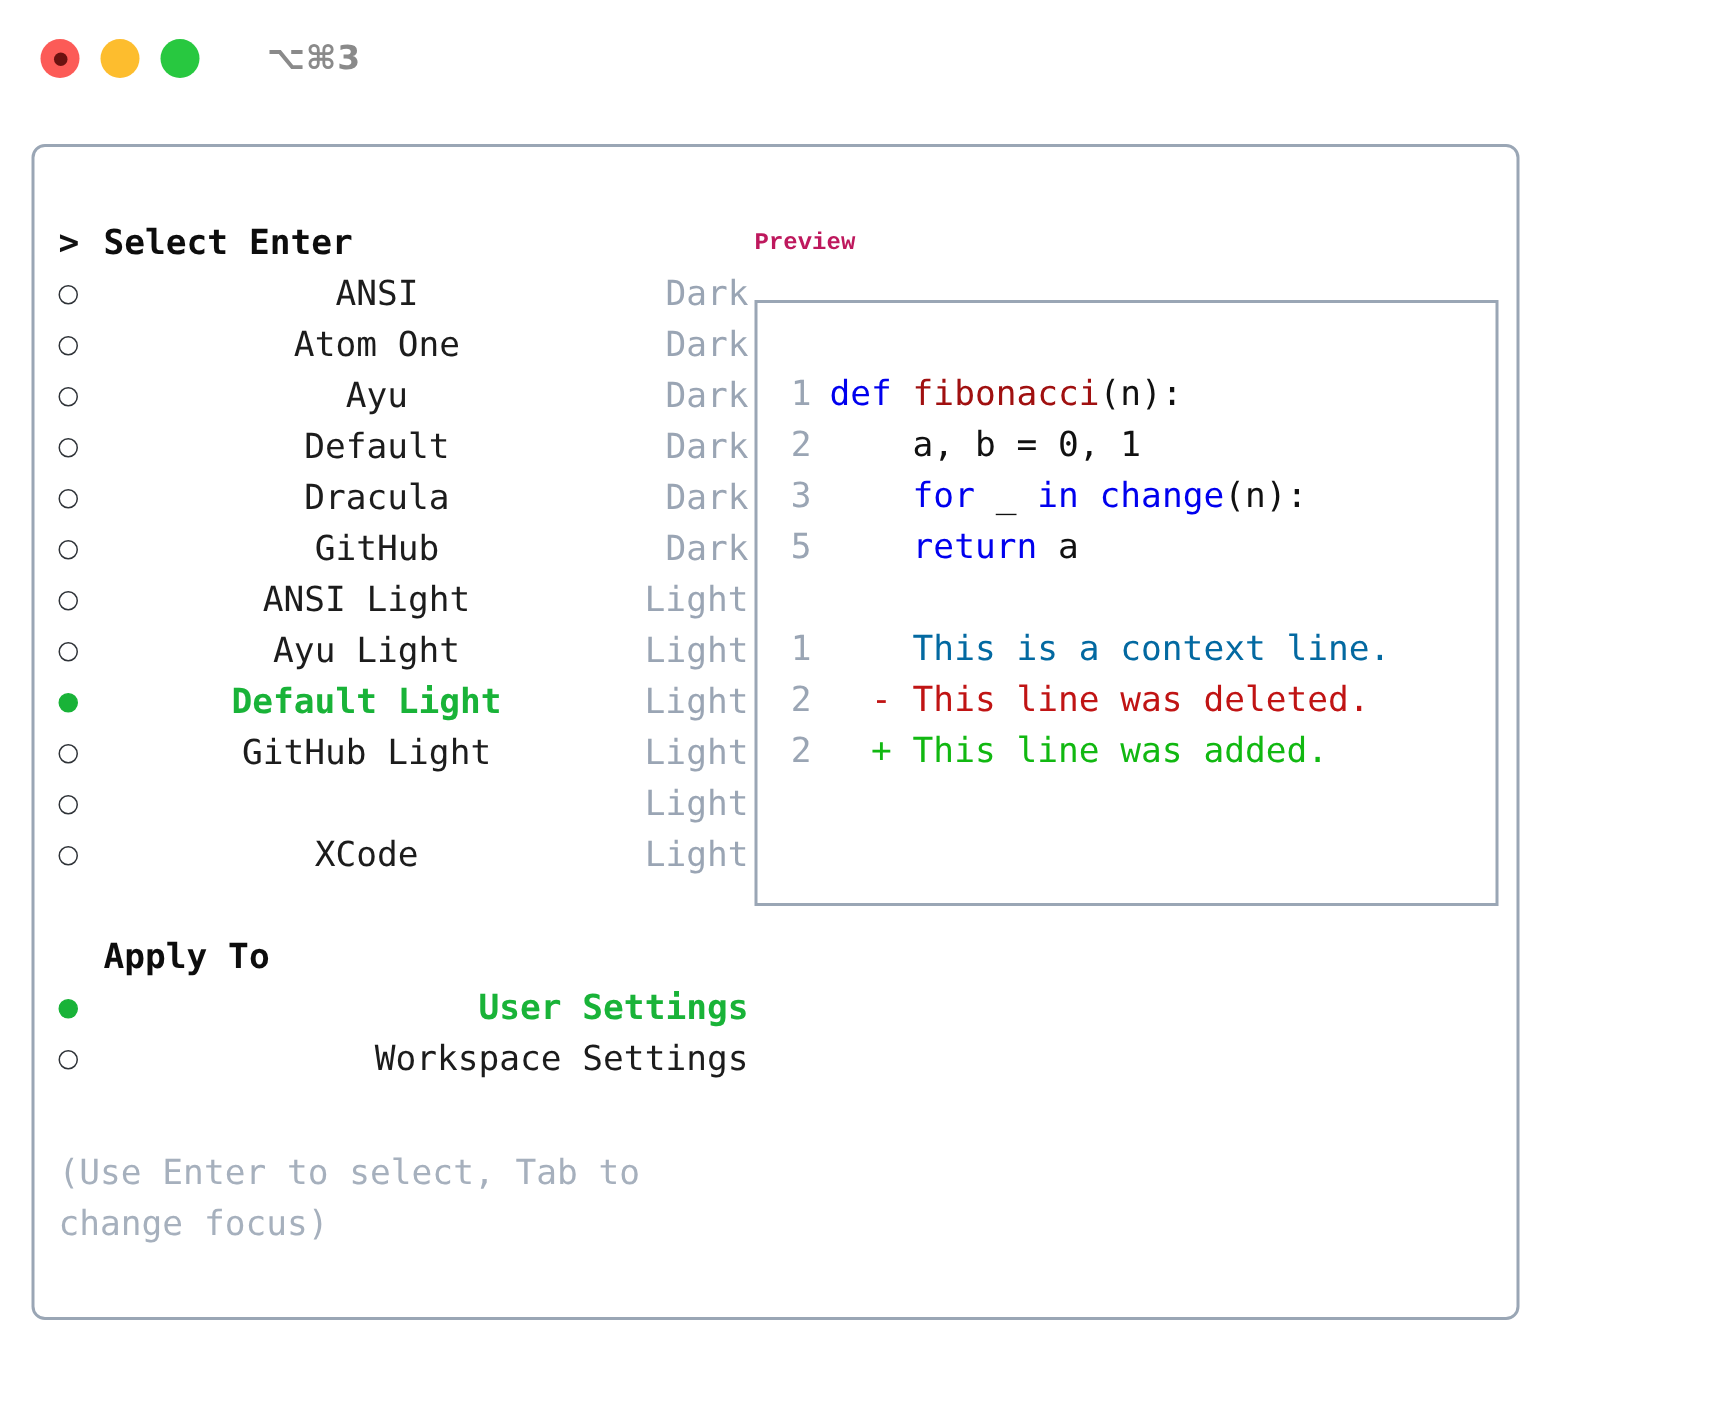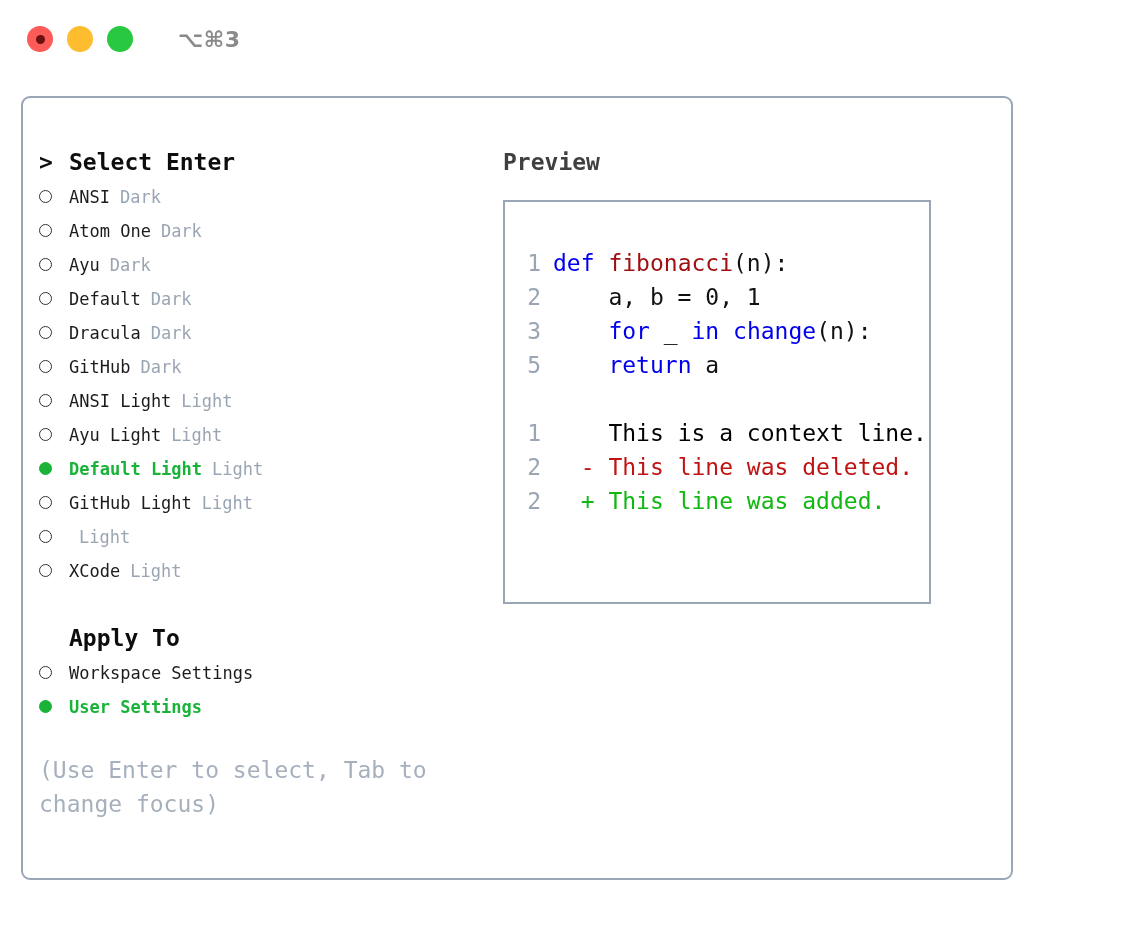--- a/index.html
+++ b/index.html
@@ -90,23 +90,24 @@
     position: absolute;
     left: 16px;
     top: 47px;
     width: 460px;
   }
 
   .row {
     display: flex;
     align-items: baseline;
     height: 34px;
-    font-size: 17px;
-    white-space: pre;
-    line-height: 34px;
+    font-size: 23px;
+    white-space: pre;
+    line-height: 34px;
+    justify-content: space-between;
   }
   .marker {
     width: 30px;
     flex: 0 0 30px;
     font-size: 23px;
     line-height: 34px;
     color: #2b2b2b;
     display: inline-block;
   }
   .marker.caret { font-weight: bold; color: #111111; }
@@ -141,45 +142,46 @@
     height: 34px;
     line-height: 34px;
     font-size: 23px;
     font-weight: bold;
     color: #0d0d0d;
     white-space: pre;
   }
   .spacer-row { height: 34px; }
 
   .hint {
-    margin-top: 30px;
+    margin-top: 42px;
     font-size: 23px;
     line-height: 34px;
     color: #a6b0bd;
     width: 410px;
     white-space: pre-wrap;
   }
 
   
   .right-col {
     position: absolute;
     left: 480px;
     top: 47px;
     width: 500px;
   }
   .preview-title {
-    font-size: 23px;
+    font-size: 16px;
     font-weight: bold;
-    color: #404040;
-    line-height: 34px;
-    white-space: pre;
+    color: #be185d;
+    line-height: 34px;
+    white-space: pre;
+    font-family: Liberation Mono, monospace;
   }
   .preview-box {
     margin-top: 21px;
-    width: 428px;
+    width: 496px;
     height: 404px;
     border: 2px solid #9aa6b5;
     box-sizing: border-box;
     background: #ffffff;
     position: relative;
   }
   .code-area {
     position: absolute;
     left: 14px;
     top: 44px;
@@ -193,21 +195,21 @@
   .lineno {
     color: #9aa5b4;
     display: inline-block;
     width: 22px;
     text-align: right;
     margin-right: 12px;
   }
   .kw      { color: #0000ee; }
   .fn      { color: #a01010; }
   .plain   { color: #111111; }
-  .ctx     { color: #000000; }
+  .ctx     { color: #0369a1; }
   .del     { color: #c01414; }
   .add     { color: #11b811; }
 
   .diff-gap { height: 34px; }
 </style>
 </head>
 <body>
 
 <div id="app">
 
@@ -246,22 +248,22 @@
           </div>
 
         <div class="spacer-row"></div>
 
         <div class="section-head">
           <span class="marker"> </span>
           <span>Apply To</span>
         </div>
 
         <div id="apply-list">
+            <div class="row"><span class="bullet-wrap"><span class="bullet filled"></span></span><span class="label sel">User Settings</span></div>
             <div class="row"><span class="bullet-wrap"><span class="bullet"></span></span><span class="label">Workspace Settings</span></div>
-            <div class="row"><span class="bullet-wrap"><span class="bullet filled"></span></span><span class="label sel">User Settings</span></div>
           </div>
 
         <div class="hint">(Use Enter to select, Tab to change focus)</div>
       </div>
 
       <div class="right-col">
         <div class="preview-title">Preview</div>
 
         <div class="preview-box">
           <div class="code-area">

